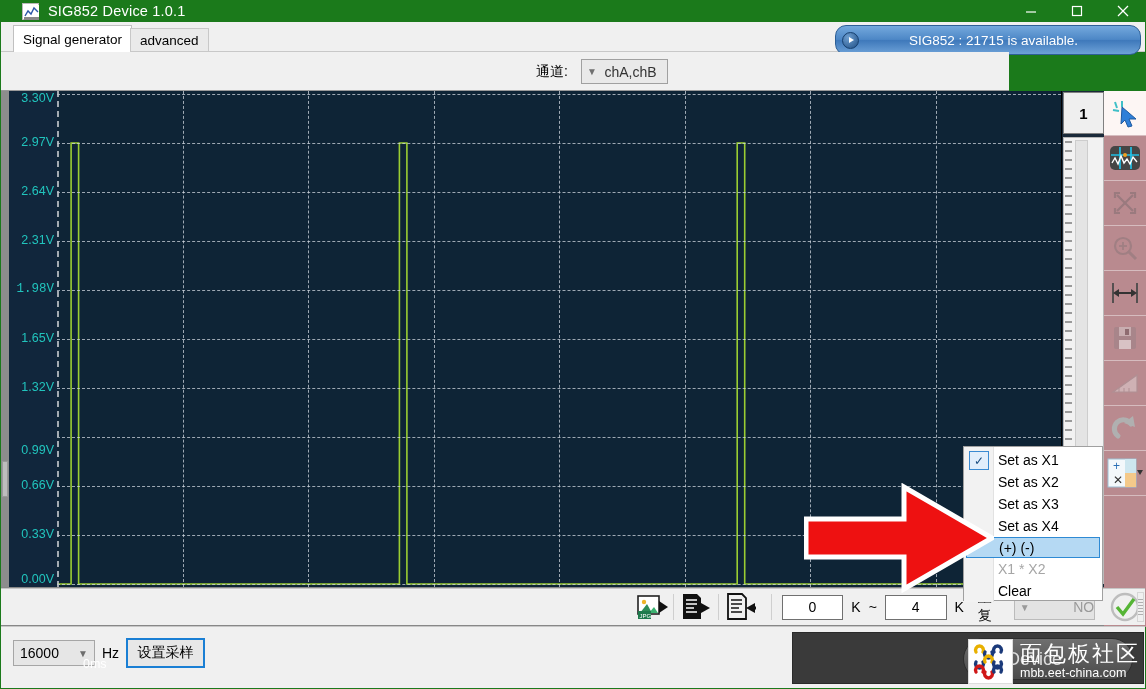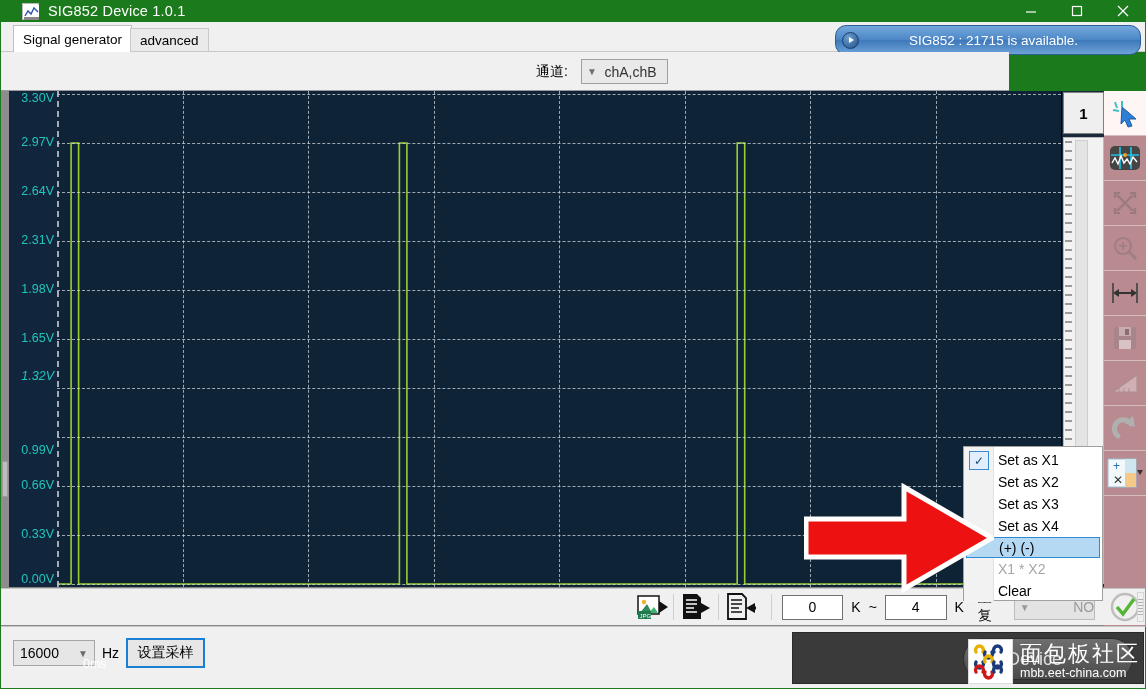--- a/index.html
+++ b/index.html
@@ -398,23 +398,23 @@
 <div id="scope-wrap">
   <div id="scope-left-bar">
       <div class="handle"></div>
     </div>
 
   <div id="yaxis">
       <div class="ytick" style="top: 0px;">3.30V</div>
       <div class="ytick" style="top: 44px;">2.97V</div>
       <div class="ytick" style="top: 93px;">2.64V</div>
       <div class="ytick" style="top: 142px;">2.31V</div>
-      <div class="ytick" style="top: 191px;">1.98V</div>
+      <div class="ytick" style="top: 191px; font-family: Liberation Mono, monospace;">1.98V</div>
       <div class="ytick" style="top: 240px;">1.65V</div>
-      <div class="ytick" style="top: 278px; font-style: italic;">1.32V</div>
+      <div class="ytick" style="top: 289px;">1.32V</div>
       <div class="ytick" style="top: 352px;">0.99V</div>
       <div class="ytick" style="top: 387px;">0.66V</div>
       <div class="ytick" style="top: 436px;">0.33V</div>
       <div class="ytick" style="top: 481px;">0.00V</div>
     </div>
 
   <div id="plot">
     <svg id="wave" width="1004" height="496">
         <polyline points="0.0,493.0 14.1,493.0 14.1,52.0 21.6,52.0 21.6,493.0 342.4,493.0 342.4,52.0 349.9,52.0 349.9,493.0 680.2,493.0 680.2,52.0 687.7,52.0 687.7,493.0 1004.0,493.0" fill="none" stroke="#9acd32" stroke-width="1.6"></polyline>
       </svg>

